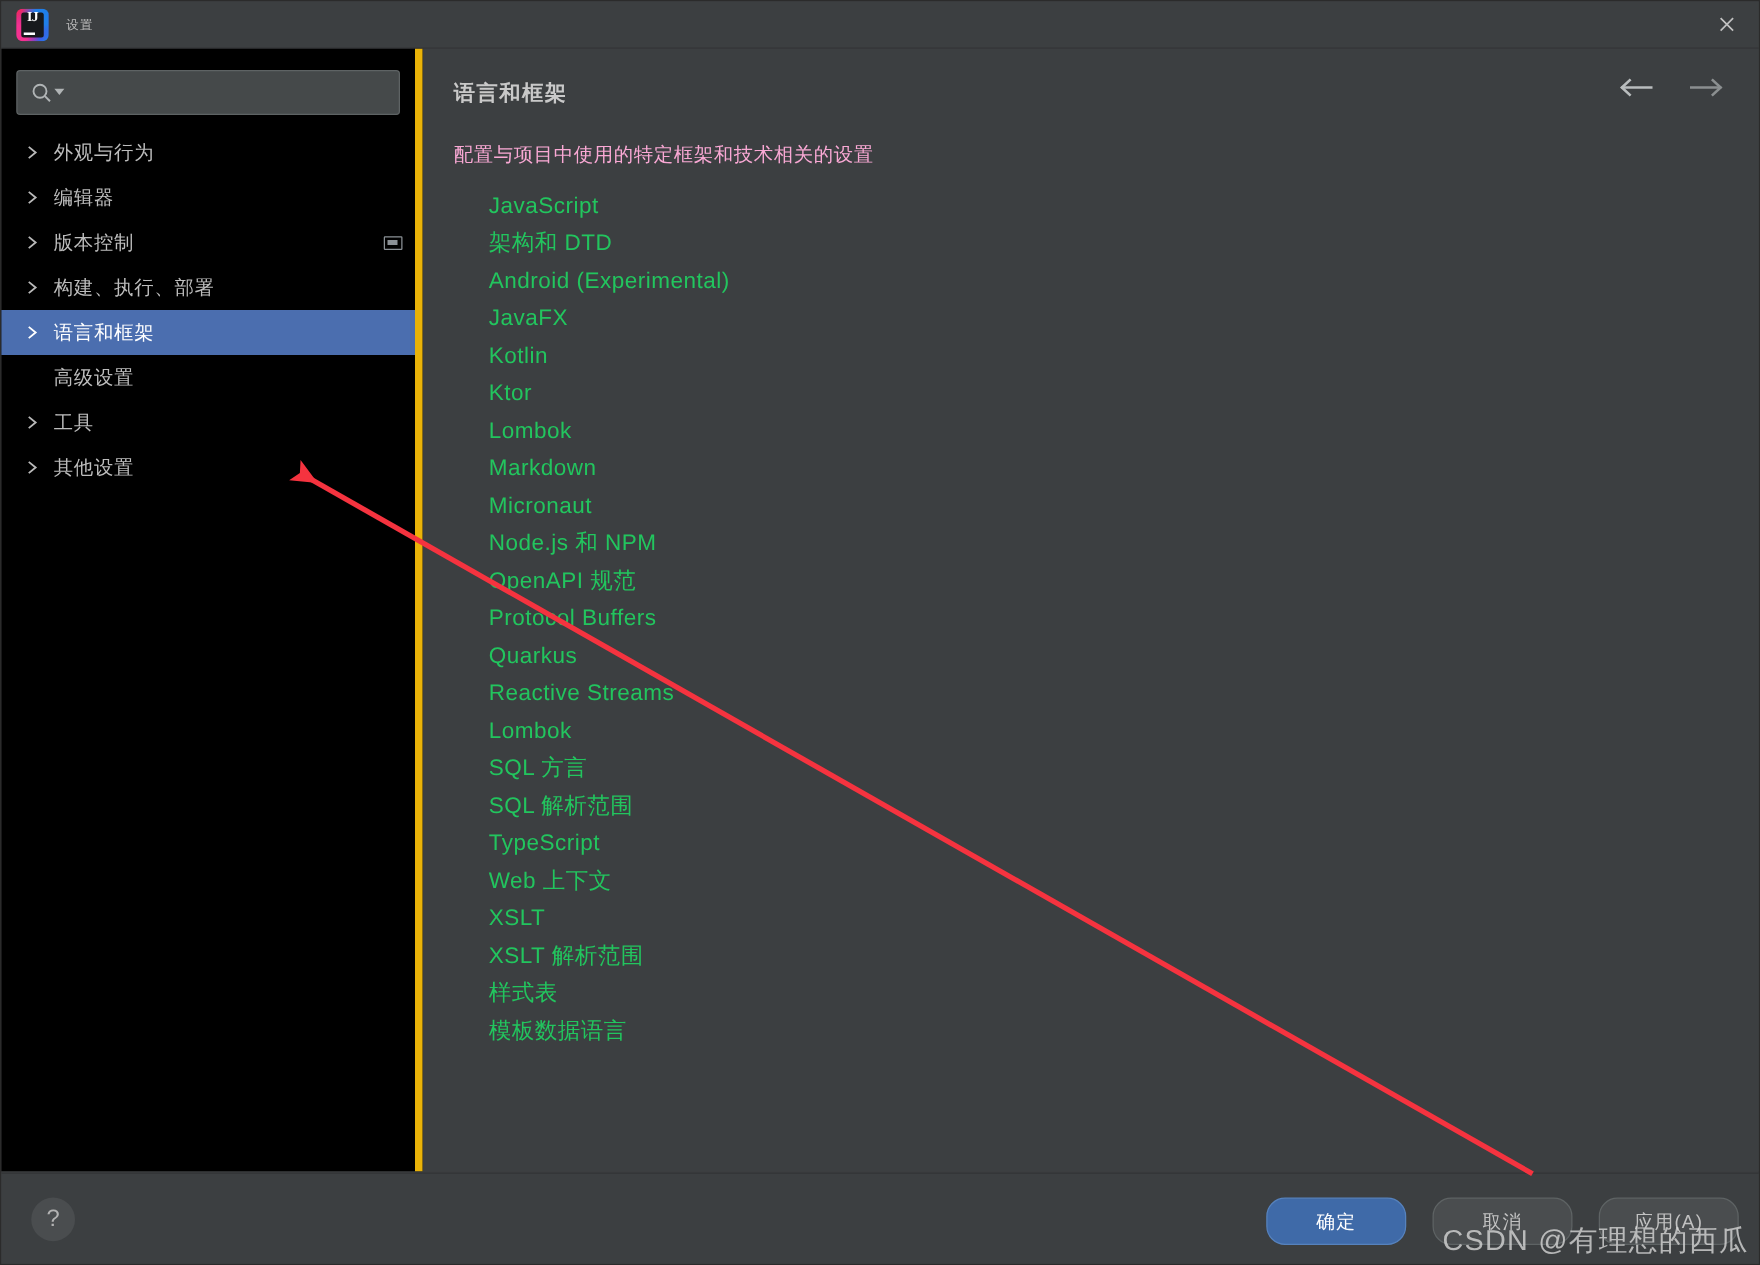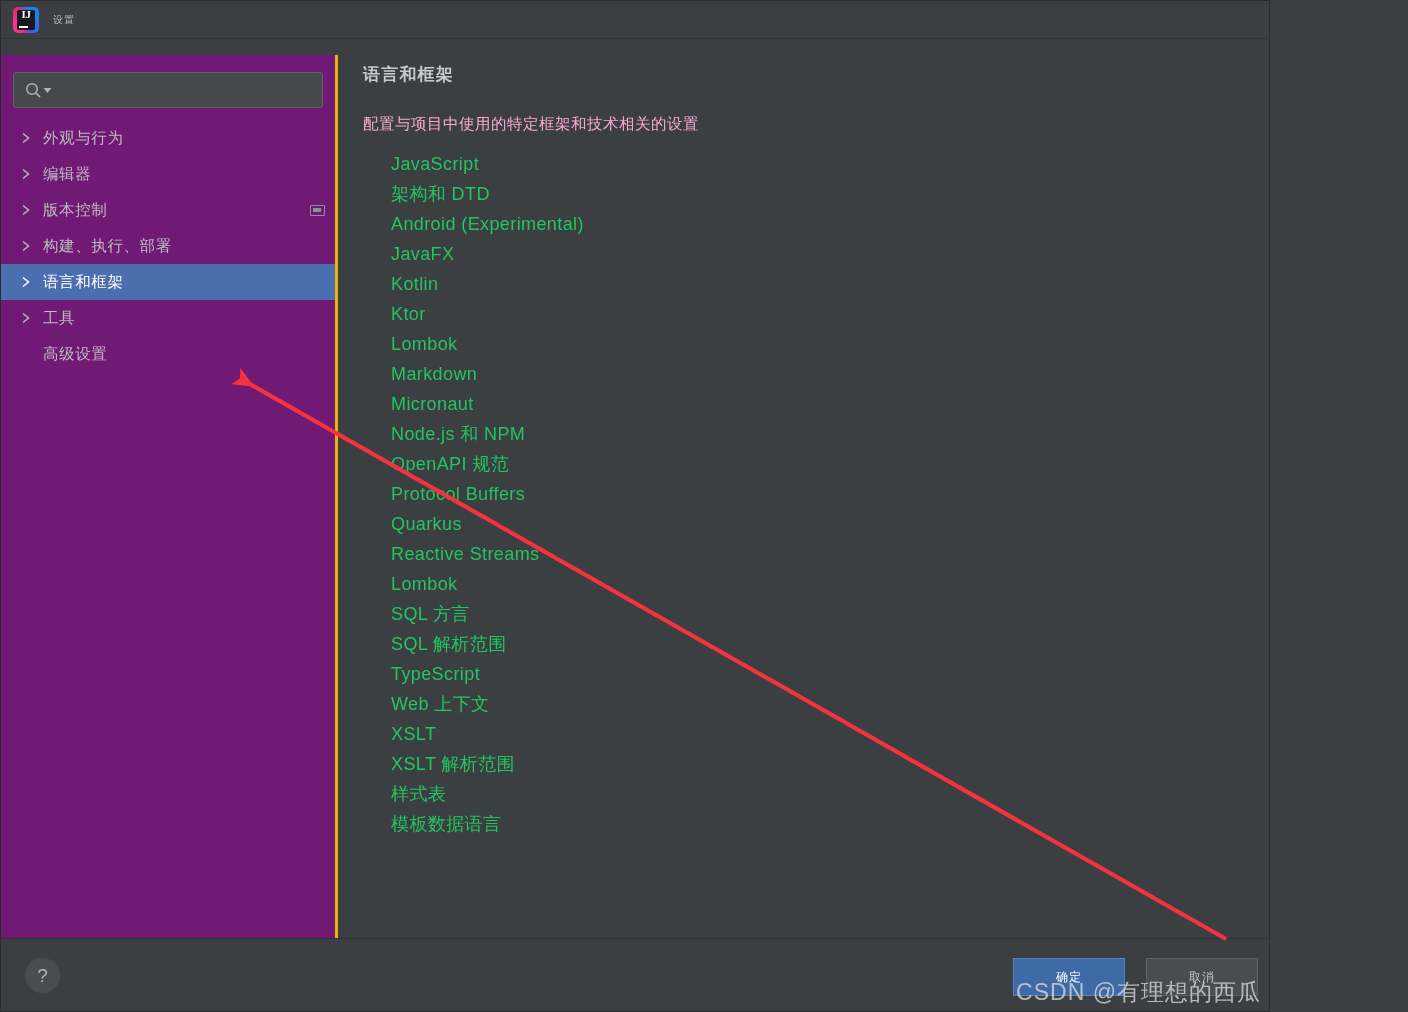--- a/index.html
+++ b/index.html
@@ -7,21 +7,21 @@
   html, body {
     width: 1408px;
     height: 1012px;
     background: #3c3f41;
     font-family: "Liberation Sans", "DejaVu Sans", sans-serif;
     overflow: hidden;
   }
 
   #app {
     position: relative;
-    width: 1270px;
+    width: 1408px;
     height: 1012px;
     background: #3c3f41;
     border: 1px solid #2b2b2b;
     overflow: hidden;
   }
 
   
   .titlebar {
     position: absolute;
     left: 0; top: 0;
@@ -89,25 +89,25 @@
   .content-area {
     position: absolute;
     left: 0; top: 38px;
     width: 1408px;
     height: 898px;
   }
 
   
   .sidebar {
     position: absolute;
-    left: 0; top: 16px;
+    left: 0; top: 0;
     width: 337px;
     height: 898px;
-    background: #701a75;
-    border-right: 3px solid #eab308;
+    background: #000000;
+    border-right: 6px solid #eab308;
   }
   .search-wrap {
     margin: 17px 12px 0 12px;
   }
   .search-box {
     position: relative;
     height: 36px;
     background: #45494a;
     border: 1px solid #5e6364;
     border-radius: 3px;
@@ -272,25 +272,25 @@
   }
   .btn-row {
     position: absolute;
     right: 18px; top: 19px;
     display: flex;
     gap: 21px;
   }
   .dlg-btn {
     min-width: 112px;
     height: 38px;
-    border-radius: 0;
+    border-radius: 15px;
     border: 1px solid #5e6364;
     background: #4a4d4f;
     color: #c2c2c2;
-    font-size: 12px;
+    font-size: 15px;
     font-family: "Liberation Sans", sans-serif;
     letter-spacing: 1px;
     cursor: pointer;
   }
   .dlg-btn.primary {
     background: #3f6aa8;
     border-color: #5682bd;
     color: #ffffff;
   }
 
@@ -400,37 +400,45 @@
         <div class="tree-row selected">
           <span class="twisty">
             <svg width="10" height="12" viewBox="0 0 10 12">
                 <path d="M2 1.5 L7.5 6 L2 10.5" stroke="#ffffff" stroke-width="1.5" fill="none"></path>
               </svg>
           </span>
           <span class="lbl">语言和框架</span>
         </div>
 
         <div class="tree-row">
+          <span class="twisty empty">
+            <svg width="10" height="12" viewBox="0 0 10 12">
+                <path d="M2 1.5 L7.5 6 L2 10.5" stroke="#b8b8b8" stroke-width="1.5" fill="none"></path>
+              </svg>
+          </span>
+          <span class="lbl">高级设置</span>
+        </div>
+
+        <div class="tree-row">
           <span class="twisty">
             <svg width="10" height="12" viewBox="0 0 10 12">
                 <path d="M2 1.5 L7.5 6 L2 10.5" stroke="#b8b8b8" stroke-width="1.5" fill="none"></path>
               </svg>
           </span>
           <span class="lbl">工具</span>
         </div>
 
         <div class="tree-row">
-          <span class="twisty empty">
-            <svg width="10" height="12" viewBox="0 0 10 12">
-                <path d="M2 1.5 L7.5 6 L2 10.5" stroke="#b8b8b8" stroke-width="1.5" fill="none"></path>
-              </svg>
-          </span>
-          <span class="lbl">高级设置</span>
-        </div>
-
+          <span class="twisty">
+            <svg width="10" height="12" viewBox="0 0 10 12">
+                <path d="M2 1.5 L7.5 6 L2 10.5" stroke="#b8b8b8" stroke-width="1.5" fill="none"></path>
+              </svg>
+          </span>
+          <span class="lbl">其他设置</span>
+        </div>
 
       </div>
     </div>
 
     <div class="main">
       <div class="main-head">
         <div class="page-title">语言和框架</div>
         <div class="nav-arrows">
           <span class="nav-btn">
             <svg width="30" height="18" viewBox="0 0 30 18">

